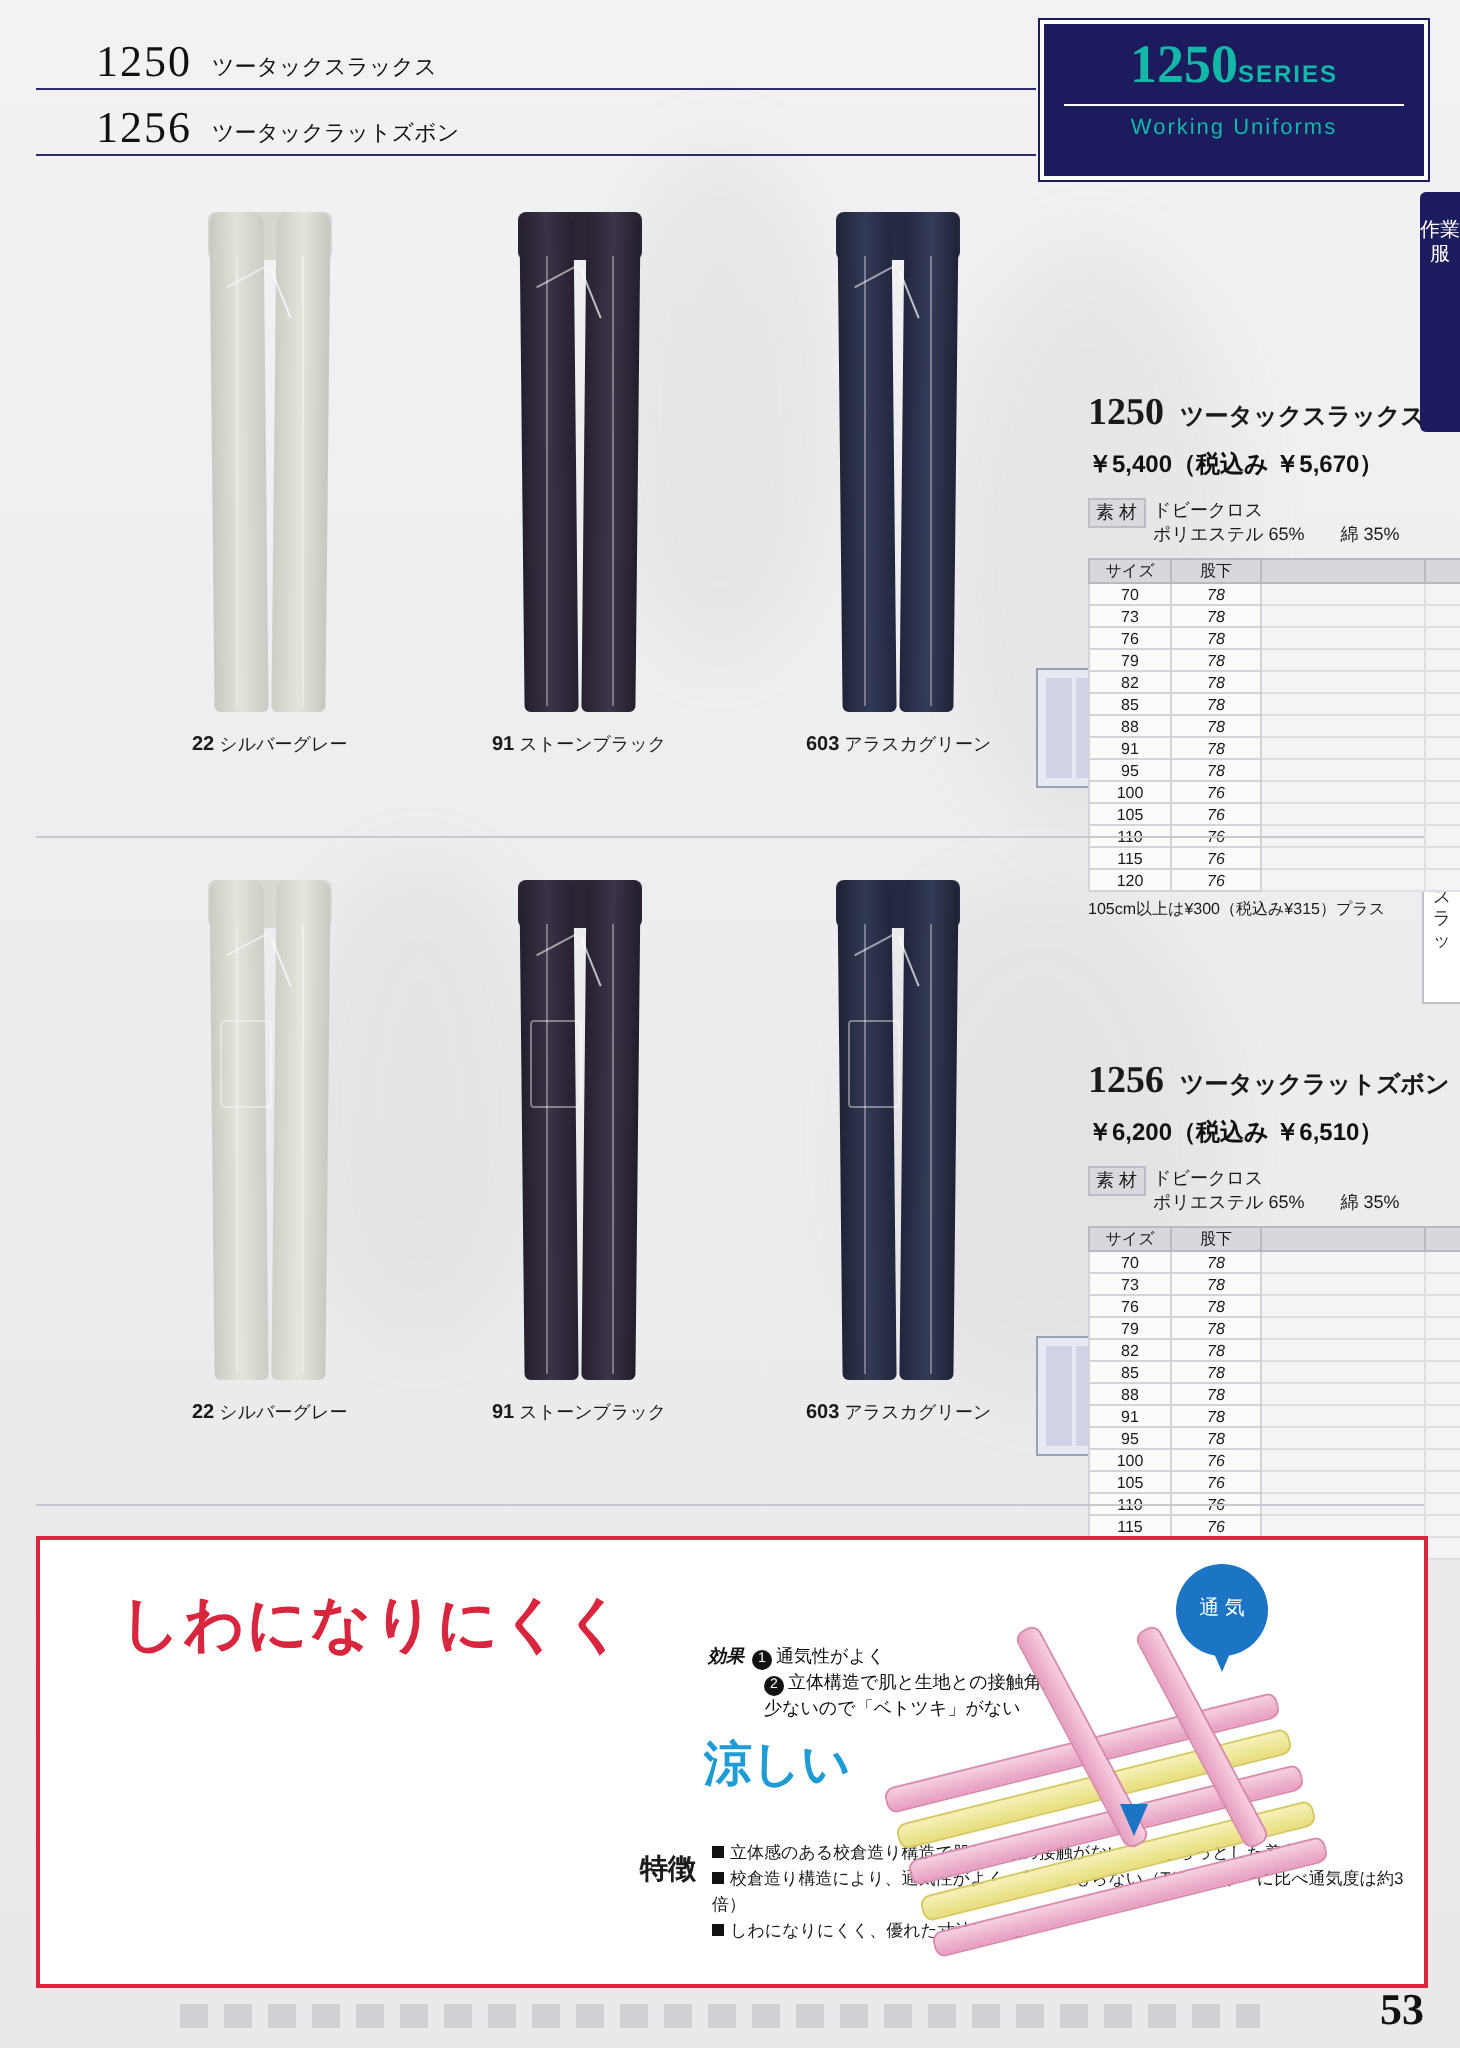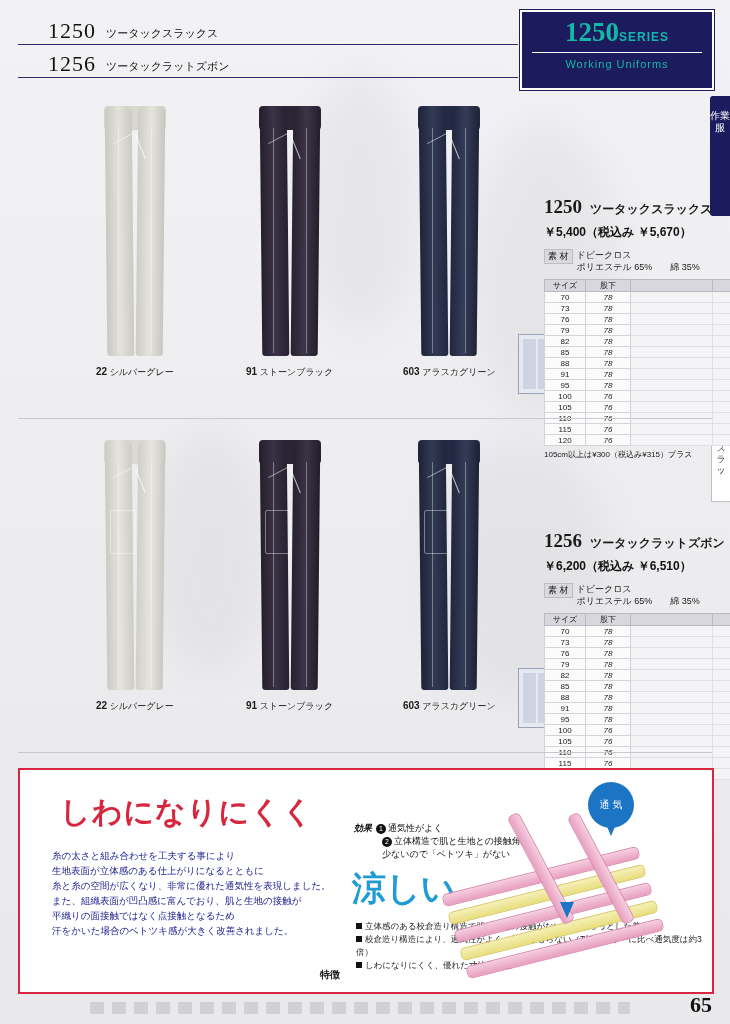--- a/index.html
+++ b/index.html
@@ -166,27 +166,27 @@
   .effects{
     position:absolute;left:334px;top:52px;width:230px;font-size:9px;line-height:13px;color:#111;
   }
   .effects .row{display:flex;gap:4px;}
   .effects .lab{font-weight:bold;white-space:nowrap;font-style:italic;}
   .circ{
     display:inline-block;width:10px;height:10px;border-radius:50%;background:#111;color:#fff;
     font-size:7px;line-height:10px;text-align:center;margin-right:2px;
   }
   .cool{
-    position:absolute;left:332px;top:96px;font-size:34px;font-weight:bold;color:#1f9bd6;
+    position:absolute;left:332px;top:96px;font-size:24px;font-weight:bold;color:#1f9bd6;
     font-family:"Liberation Serif",serif;
   }
   .features{
     position:absolute;left:334px;top:150px;width:350px;font-size:8.5px;line-height:13px;
   }
-  .features .lab{position:absolute;left:-34px;top:8px;font-weight:bold;font-size:10px;margin-top:40px;}
+  .features .lab{position:absolute;left:-34px;top:8px;font-weight:bold;font-size:14px;}
   .features div.f{padding-left:2px;}
   .sq{display:inline-block;width:6px;height:6px;background:#111;margin-right:3px;}
   
   .diagram{position:absolute;left:420px;top:70px;width:250px;height:130px;}
   .rod{position:absolute;height:11px;border-radius:5px;background:linear-gradient(180deg,#f6cfe0,#e79fc0);border:1px solid #d98cb0;}
   .rod.y{background:linear-gradient(180deg,#f6f0b8,#e8de7e);border-color:#d5c95f;}
   .pin{
     position:absolute;left:148px;top:-58px;width:46px;height:46px;border-radius:50%;
     background:#1b74c4;color:#fff;font-size:10px;text-align:center;line-height:46px;
   }
@@ -564,26 +564,20 @@
         <span>105cm以上は¥300（税込み¥315）プラス</span>
 
       </div>
     </div>
   </div>
 
   <div class="divider d2"></div>
 
   <div class="bottom">
     <div class="bt-title">しわになりにくく</div>
-    <div class="bt-body" style="white-space:pre-line;">糸の太さと組み合わせを工夫する事により
-生地表面が立体感のある仕上がりになるとともに
-糸と糸の空間が広くなり、非常に優れた通気性を表現しました。
-また、組織表面が凹凸感に富んでおり、肌と生地の接触が
-平織りの面接触ではなく点接触となるため
-汗をかいた場合のベトツキ感が大きく改善されました。</div>
 
     <div class="effects">
       <div class="row">
         <span class="lab">効果</span>
         <span><span class="circ">1</span><span>通気性がよく</span></span>
       </div>
       <div class="row" style="margin-left:28px;">
         <span><span class="circ">2</span><span style="white-space:pre-line;">立体構造で肌と生地との接触角が
 少ないので「ベトツキ」がない</span></span>
       </div>
@@ -605,14 +599,14 @@
       <div class="rod" style="left:12px;top:66px;width:200px;transform:rotate(-14deg);"></div>
       <div class="rod y" style="left:18px;top:84px;width:200px;transform:rotate(-14deg);"></div>
       <div class="rod" style="left:24px;top:102px;width:200px;transform:rotate(-14deg);"></div>
       <div class="rod" style="left:40px;top:22px;width:120px;transform:rotate(62deg);"></div>
       <div class="rod" style="left:100px;top:22px;width:120px;transform:rotate(62deg);"></div>
       <div class="arrow"></div>
     </div>
   </div>
 
   <div class="footer-ghost"></div>
-  <div class="folio">65</div>
+  <div class="folio">53</div>
 </div>
 
 </body></html>

